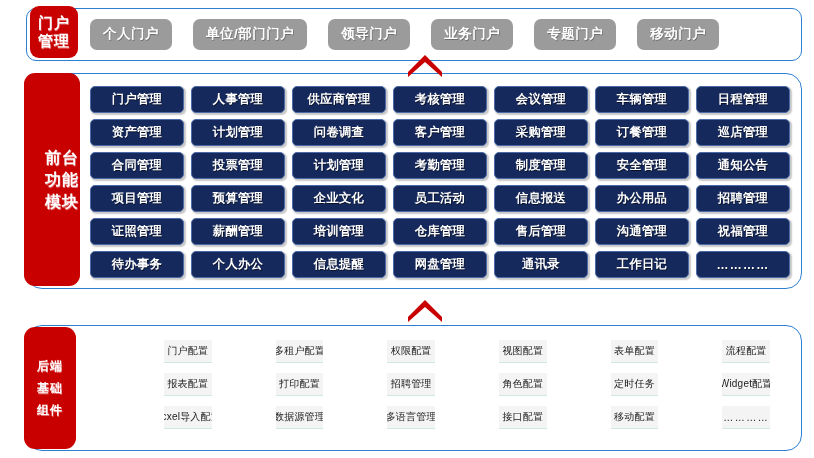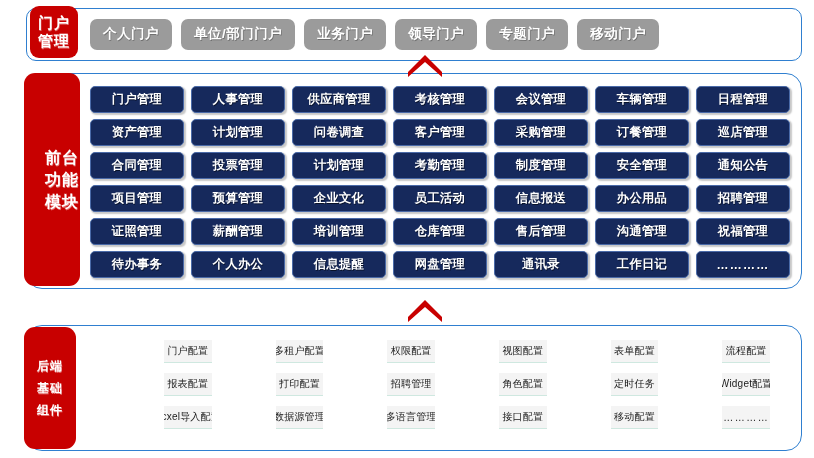--- a/index.html
+++ b/index.html
@@ -54,21 +54,21 @@
   #chev-1{left:408px;top:55px;}
   #chev-2{left:408px;top:300px;}
 
   
   #portal-row{
     position:absolute;
     left:90px;top:17px;
     width:700px;height:34px;
     display:flex;
     align-items:center;
-    gap:9px;
+    gap:21px;
     z-index:4;
   }
   .gbtn{
     background:#9b9b9b;
     color:#ffffff;
     border-radius:7px;
     font-size:13.5px;
     font-weight:bold;
     height:31px;
     display:flex;
@@ -151,22 +151,22 @@
   <div class="redtab" id="redtab-portal">
     <div>
       <span>门户</span>
       <span>管理</span>
     </div>
   </div>
 
   <div id="portal-row">
     <div class="gbtn">个人门户</div>
     <div class="gbtn">单位/部门门户</div>
+    <div class="gbtn">领导门户</div>
     <div class="gbtn">业务门户</div>
-    <div class="gbtn">领导门户</div>
     <div class="gbtn">专题门户</div>
     <div class="gbtn">移动门户</div>
   </div>
 
   <div class="chevron" id="chev-1">
     <svg width="34" height="22" viewBox="0 0 34 22" xmlns="http://www.w3.org/2000/svg">
       <polygon points="17,0 34,17 34,22 17,7 0,22 0,17" fill="#c80000"></polygon>
     </svg>
   </div>
 

